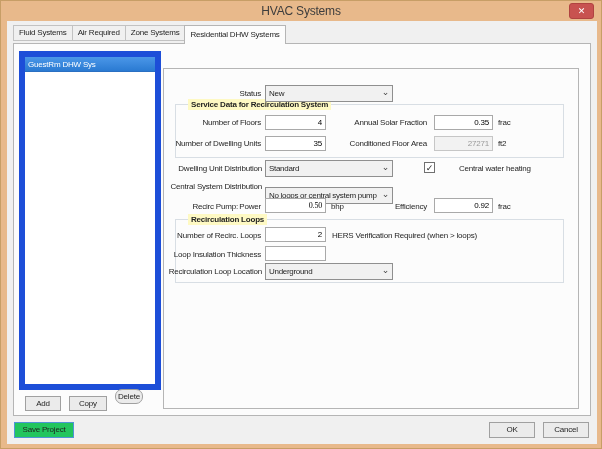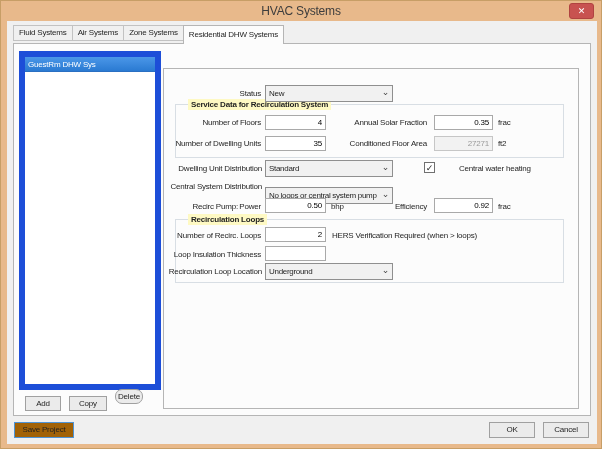--- a/index.html
+++ b/index.html
@@ -15,21 +15,21 @@
   .tab.active { background:#fcfcfc; border:1px solid #b5b5b5; border-bottom:none; height:19px; line-height:17px; z-index:3; position:relative; }
   .itab { background:#f0f0f0; border:1px solid #c2c2c2; margin-right:-1px; padding:0 4px; height:17px; line-height:15px; white-space:nowrap; }
   .itab.active { background:#fcfcfc; border:1px solid #b5b5b5; border-bottom:none; height:20px; line-height:17px; z-index:3; position:relative; }
 
   .page { position:absolute; background:#fcfcfc; border:1px solid #b5b5b5; }
 
   .listbox { position:absolute; left:12px; top:30px; width:142px; height:339px; background:#fff; border:6px solid #1d4ed8; z-index:2; }
   .listitem { height:15px; line-height:15px; padding:0 3px; color:#fff; background:linear-gradient(#4b97e8,#2a7ad2); border-bottom:1px solid #2a6fc2; white-space:nowrap; overflow:hidden; }
 
   .btn { position:absolute; background:#ebebeb; border:1px solid #a0a0a0; text-align:center; line-height:13px; height:15px; z-index:2; }
-  .btn.focus { border:1px solid #4f94d6; background:#a16207; }
+  .btn.focus { border:1px solid #4f94d6; background:#22c55e; }
 
   .lbl { position:absolute; height:15px; line-height:15px; text-align:right; white-space:nowrap; z-index:2; }
   .lbl-l { text-align:left; }
   .field { position:absolute; height:15px; width:61px; background:#fff; border:1px solid #a9a9a9; font-family:"Liberation Sans",sans-serif; font-size:8px; letter-spacing:-0.2px; text-align:right; padding:0 3px; z-index:2; }
   .field.ro { background:#f2f2f2; border-color:#c6c6c6; color:#9a9a9a; }
   .combo { position:absolute; height:17px; width:128px; background:#f1f1f1; border:1px solid #8f8f8f; line-height:15px; padding:0 14px 0 3px; overflow:hidden; white-space:nowrap; letter-spacing:-0.3px; z-index:2; }
   .combo .chev { position:absolute; right:3px; top:-1px; color:#444; font-size:9px; }
   .checkbox { position:absolute; width:11px; height:11px; background:#fff; border:1px solid #707070; text-align:center; line-height:10px; font-size:9px; color:#1f1f1f; z-index:2; }
   .grp { position:absolute; border:1px solid #d8dee4; z-index:1; }
   .legend { position:absolute; top:-6px; left:12px; background:#fef9c3; padding:0 3px; line-height:11px; white-space:nowrap;font-weight:bold; }
@@ -42,21 +42,21 @@
     <span>HVAC Systems</span>
   </div>
   <div class="close-btn">
     <span>✕</span>
   </div>
 
   <div class="client">
 
     <div class="tabrow" style="left:6px; top:4px;">
       <div class="tab"><span>Fluid Systems</span></div>
-      <div class="tab"><span>Air Systems</span></div>
+      <div class="tab"><span>Air Required</span></div>
       <div class="tab"><span>Zone Systems</span></div>
       <div class="tab active"><span>Residential DHW Systems</span></div>
     </div>
 
     <div class="page" style="left:6px; top:22px; width:578px; height:373px;"></div>
 
     <div class="listbox">
       <div class="listitem">
         <span>GuestRm DHW Sys</span>
       </div>
@@ -100,21 +100,21 @@
     <div class="lbl lbl-l" style="left:452px; top:140px; width:110px;">Central water heating</div>
 
     <div class="lbl" style="left:100px; top:158px; width:155px;">Central System Distribution</div>
     <div class="combo" style="left:258px; top:157px;margin-top:9px;">
       <span>No loops or central system pump</span>
       <span class="chev">⌄</span>
     </div>
 
     <div class="lbl" style="left:130px; top:178px; width:101px;">Recirc Pump:</div>
     <div class="lbl" style="left:204px; top:178px; width:50px;">Power</div>
-    <input class="field" style="left: 258px; top: 177px;" value="0.50">
+    <input class="field" style="left: 258px; top: 177px; font-family: Liberation Serif, serif;" value="0.50">
     <div class="lbl lbl-l" style="left:324px; top:178px; width:26px;">bhp</div>
     <div class="lbl" style="left:330px; top:178px; width:90px;">Efficiency</div>
     <input class="field" style="left: 427px; top: 177px; width: 59px;" value="0.92">
     <div class="lbl lbl-l" style="left:491px; top:178px; width:30px;">frac</div>
 
     <div class="grp" style="left:168px; top:198px; width:389px; height:64px;">
       <span class="legend">Recirculation Loops</span>
     </div>
     <div class="lbl" style="left:100px; top:207px; width:154px;">Number of Recirc. Loops</div>
     <input class="field" style="left: 258px; top: 206px;" value="2">

